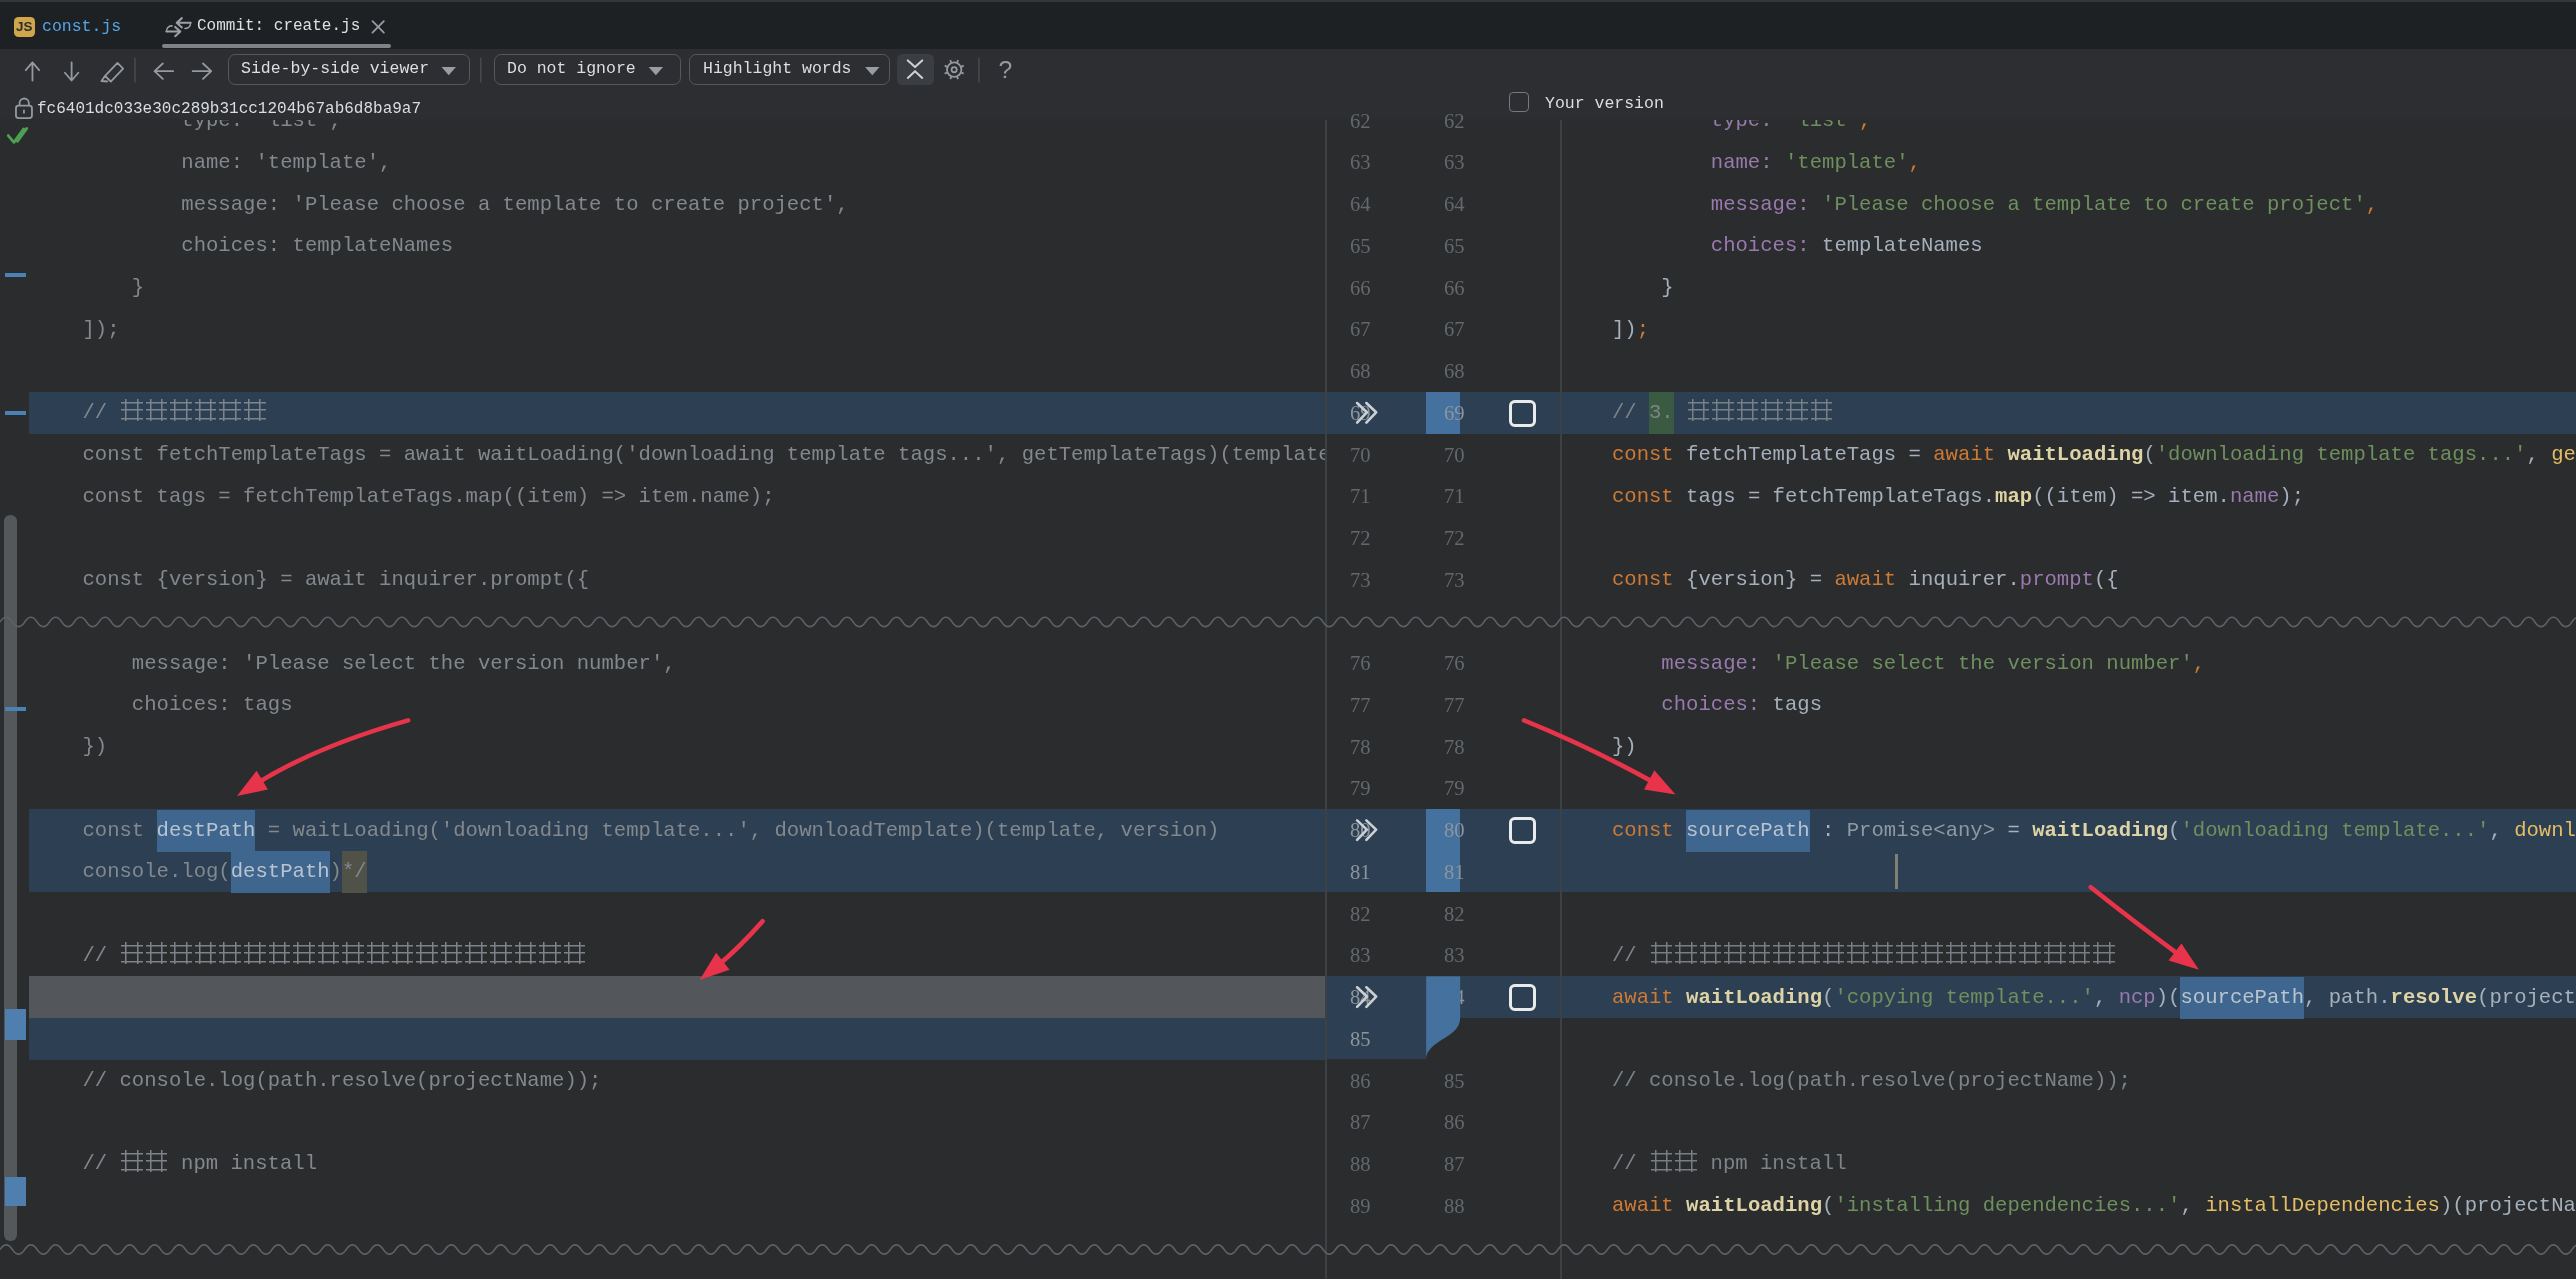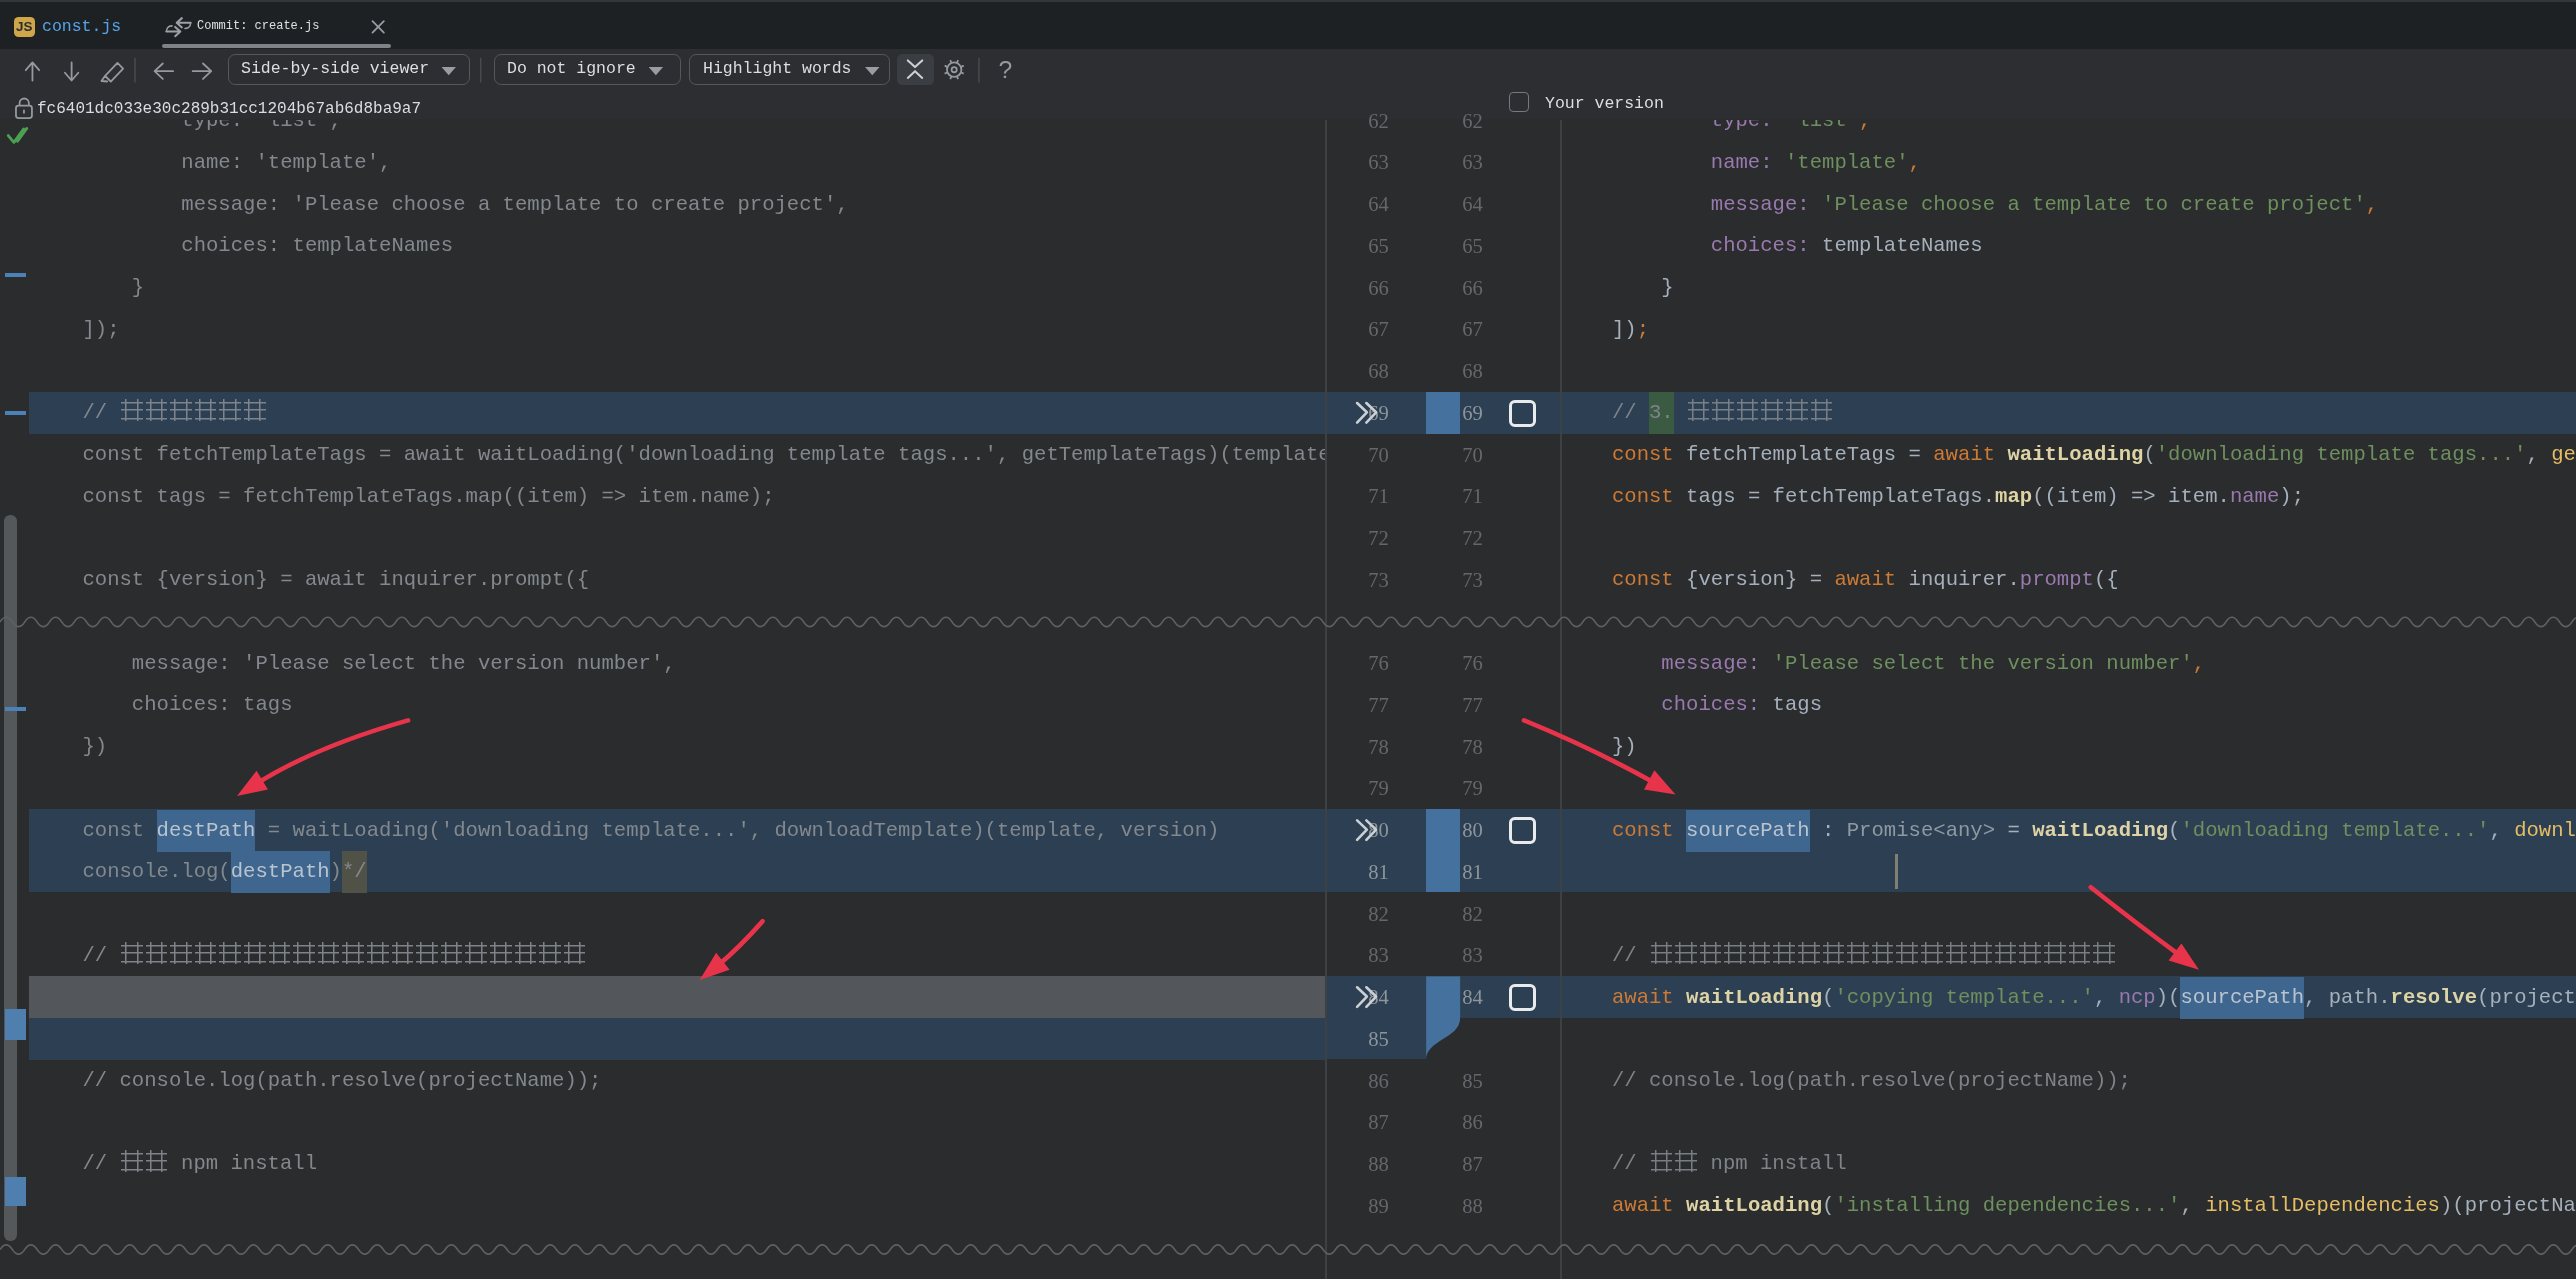--- a/index.html
+++ b/index.html
@@ -1,19 +1,19 @@
 <!DOCTYPE html>
 <html style="font-size:8.2px"><head><meta charset="utf-8"><style>
 *{margin:0;padding:0;box-sizing:border-box}
 html,body{width:2878px;height:1280px;overflow:hidden;background:#2a2c2e}
 #page{position:absolute;left:0;top:0;width:2878px;height:1280px;overflow:hidden;
   font-family:"Liberation Mono",monospace;}
 .abs{position:absolute}
 .code{font:20.6px/42px "Liberation Mono",monospace;white-space:pre;position:absolute;height:42px}
-.num{font:20.6px/42px "Liberation Serif",serif;color:#63686d;position:absolute;height:42px;text-align:center;width:57px}
+.num{font:20.6px/42px "Liberation Serif",serif;color:#63686d;position:absolute;height:42px;text-align:left;width:57px}
 .numb{color:#8d959c}
 .pl{color:#a5b0bc}
 .gr{color:#83888e}
 .cm{color:#7e8389}
 .or{color:#cd7a35}
 .st{color:#6e8f5e}
 .ye{color:#e5bd64}
 .pu{color:#9a79ae}
 .pm{color:#8f99a2}
 .bf{color:#ddd3a5;font-weight:bold}
@@ -138,21 +138,21 @@
     <div class="num" style="left:1444px;top:1101px">86</div>
     <div class="num" style="left:1350px;top:1143px">88</div>
     <div class="num" style="left:1444px;top:1143px">87</div>
     <div class="num" style="left:1350px;top:1185px">89</div>
     <div class="num" style="left:1444px;top:1185px">88</div>
     <div class="cb" style="left:1509px;top:400px"></div>
     <div class="cb" style="left:1509px;top:817px"></div>
     <div class="cb" style="left:1509px;top:984px"></div>
     <div class="abs" style="left:14px;top:16.5px;width:20.6px;height:20.6px;background:#cfa64a;border-radius:4.6px;font:bold 13.4px/20.6px 'Liberation Sans',sans-serif;color:#2b2d30;text-align:center;letter-spacing:0px">JS</div>
     <div class="ui" style="left:42px;top:11.3px;font-size:16.5px;line-height:31px;color:#57a3e8">const.js</div>
-    <div class="ui" style="left:197px;top:11.3px;font-size:12px;line-height:31px;color:#dde0e3">Commit: create.js</div>
+    <div class="ui" style="left:197px;top:11.3px;font-size:16px;line-height:31px;color:#dde0e3">Commit: create.js</div>
     <div class="abs" style="left:162px;top:44px;width:229px;height:4.1px;background:#7f8287;border-radius:2.1px"></div>
     <div class="abs" style="left:228px;top:54px;width:242px;height:31px;border:1.5px solid #55585c;border-radius:7.2px"></div>
     <div class="abs" style="left:494px;top:54px;width:187px;height:31px;border:1.5px solid #55585c;border-radius:7.2px"></div>
     <div class="abs" style="left:689px;top:54px;width:201px;height:31px;border:1.5px solid #55585c;border-radius:7.2px"></div>
     <div class="ui" style="left:241px;top:54px;font-size:16.5px;line-height:30px">Side-by-side viewer</div>
     <div class="ui" style="left:507px;top:54px;font-size:16.5px;line-height:30px">Do not ignore</div>
     <div class="ui" style="left:703px;top:54px;font-size:16.5px;line-height:30px">Highlight words</div>
     <div class="abs" style="left:897px;top:54px;width:37px;height:31px;background:#3a3e42;border-radius:5.2px"></div>
     <div class="ui" style="left:2473px;top:54px;width:399px;text-align:right;font-size:16.5px;line-height:31px">5 differences, 0 included</div>
     <div class="ui" style="left:37px;top:93px;font-size:16px;line-height:32px;color:#dadde2">fc6401dc033e30c289b31cc1204b67ab6d8ba9a7</div>

